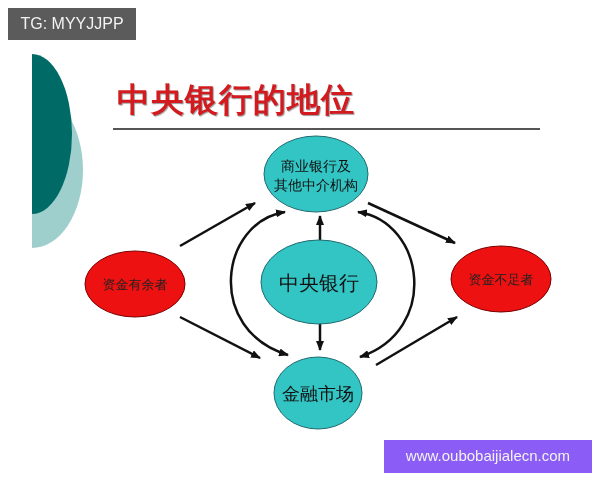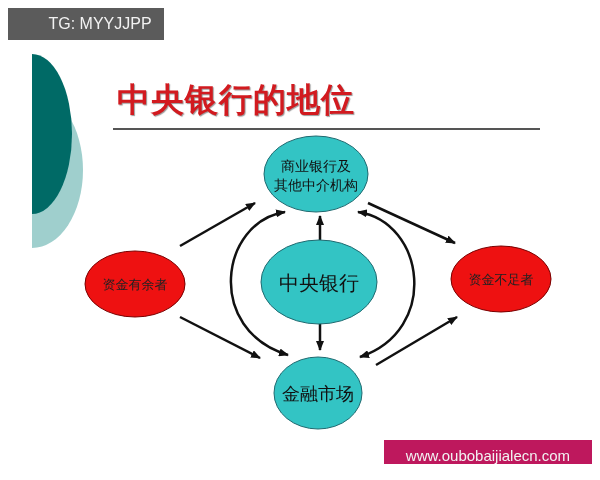--- a/index.html
+++ b/index.html
@@ -1,19 +1,19 @@
 <!DOCTYPE html>
 <html><head>
 <meta charset="utf-8">
 <style>
   html, body { margin: 0; padding: 0; }
   body { width: 600px; height: 480px; background: #ffffff; position: relative; overflow: hidden; font-family: "DejaVu Sans", sans-serif; }
   .slide { position: absolute; left: 0; top: 0; width: 600px; height: 480px; }
-  .tag { position: absolute; left: 8px; top: 8px; width: 128px; height: 32px; background: #5b5b5b; color: #f2f2f2; font-family: "Liberation Sans", sans-serif; font-size: 16px; line-height: 32px; text-align: center; padding-left: 28px; }
-  .watermark { position: absolute; left: 384px; top: 440px; width: 208px; height: 24px; background: #be185d; color: #f2f2f2; font-family: "Liberation Sans", sans-serif; font-size: 15px; line-height: 32px; text-align: center; }
+  .tag { position: absolute; left: 8px; top: 8px; width: 128px; height: 32px; background: #5b5b5b; color: #f2f2f2; font-family: "Liberation Sans", sans-serif; font-size: 16px; line-height: 32px; text-align: center; }
+  .watermark { position: absolute; left: 384px; top: 440px; width: 208px; height: 33px; background: #8b5cf6; color: #f2f2f2; font-family: "Liberation Sans", sans-serif; font-size: 15px; line-height: 32px; text-align: center; }
   .title { position: absolute; left: 117px; top: 78px; font-size: 33px; font-weight: bold; color: #d21a1f; letter-spacing: 1px; text-shadow: 1px 1px 1px #9a9a9a; font-family: "DejaVu Sans", sans-serif; }
   .rule { position: absolute; left: 113px; top: 128px; width: 427px; height: 2px; background: #555555; }
   svg text { font-family: "DejaVu Sans", sans-serif; }
 </style>
 </head>
 <body>
 
 <div class="slide">
   <svg width="600" height="480" viewBox="0 0 600 480" style="position:absolute;left:0;top:0">
     <defs>

